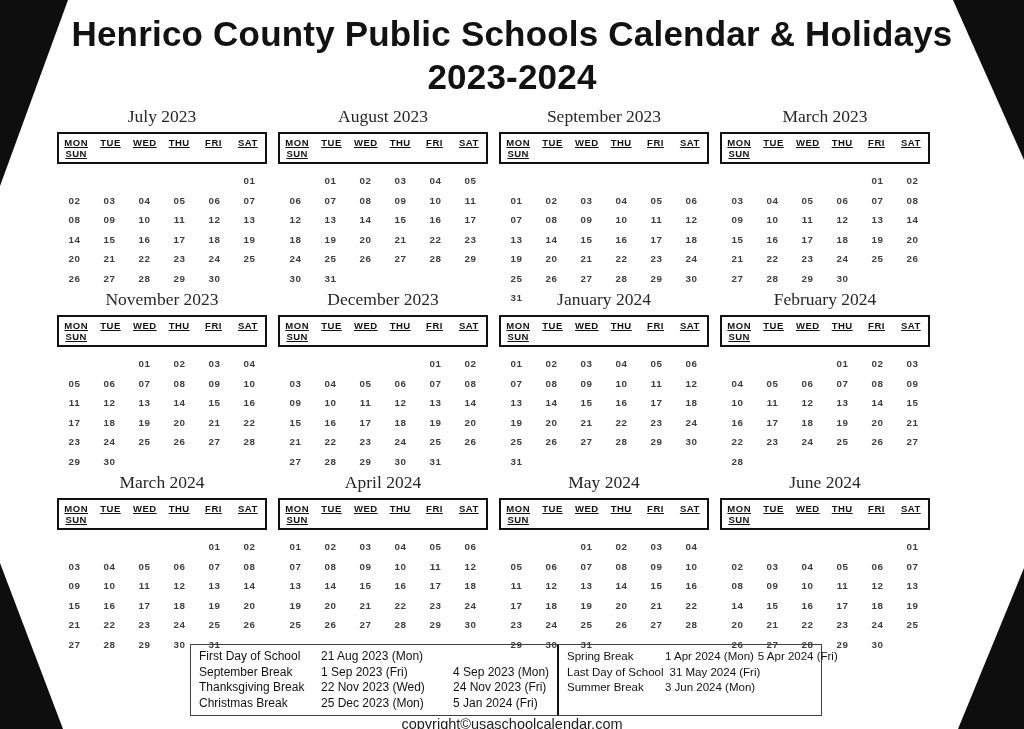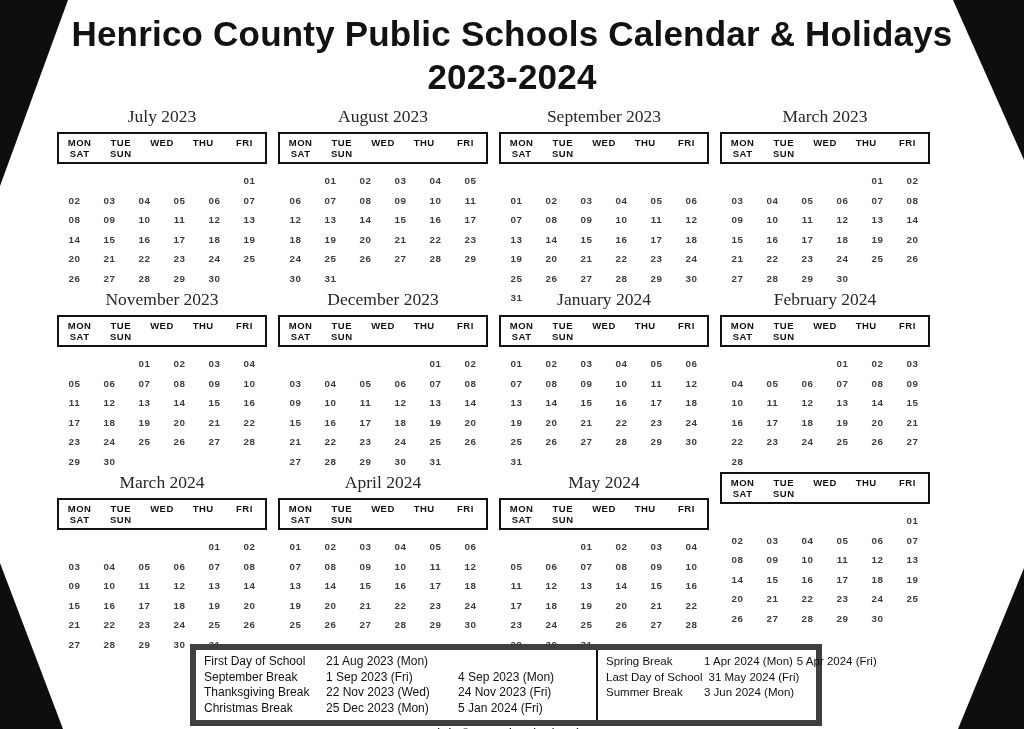--- a/index.html
+++ b/index.html
@@ -14,32 +14,32 @@
   .c-br{bottom:0;right:0;width:66px;height:161px;clip-path:polygon(100% 0,100% 100%,0 100%);}
 
   .title{margin-top:12px;text-align:center;font-size:35px;line-height:43px;
          font-weight:600;color:#121212;letter-spacing:.2px;}
 
   .months-grid{display:grid;grid-template-columns:repeat(4,210px);column-gap:23px;
                grid-auto-rows:172px;margin:8px 0 0 57px;gap:11px;}
   .month{width:210px;}
   .month-title{font-family:"Liberation Serif","DejaVu Serif",serif;font-size:17.5px;
                line-height:20px;color:#262626;text-align:center;margin-bottom:6px;}
-  .weekday-row{border:2px solid #121212;display:grid;grid-template-columns:repeat(5,1fr);
-               padding:3px 0;margin-bottom:7px;background:#fff;}
+  .weekday-row{border:2px solid #121212;display:grid;grid-template-columns:repeat(6,1fr);
+               padding:3px 0;margin-bottom:7px;background:#fff;text-decoration:underline;}
   .wd{text-align:center;font-size:9.5px;font-weight:700;letter-spacing:.5px;color:#111;}
   .days{display:grid;grid-template-columns:repeat(6,1fr);grid-auto-rows:19.5px;}
   .day{text-align:center;font-size:9.8px;font-weight:600;letter-spacing:.5px;
        color:#3d3d3d;line-height:19.5px;}
 
-  .holidays{display:flex;width:632px;margin:0 0 0 190px;border:6px solid #404040;
+  .holidays{display:flex;width:632px;margin:0 0 0 190px;border:1px solid #404040;
             box-sizing:border-box;background:#fff;}
   .hcell{padding:4px 8px;box-sizing:border-box;}
   .hcell.left{width:366px;}
-  .hcell.right{flex:1;border-left:2px solid #121212;margin-left:34px;}
+  .hcell.right{flex:1;border-left:2px solid #121212;}
   .hrow{display:flex;white-space:nowrap;font-size:12px;line-height:15.5px;color:#111;}
   .hcell.right .hrow{font-size:11.5px;}
   .left .hname{width:122px;flex:0 0 auto;}
   .left .hstart{width:132px;flex:0 0 auto;}
   .right .hname{min-width:92px;flex:0 0 auto;padding-right:6px;}
   .right .hstart{flex:0 0 auto;padding-right:4px;}
   .hend{flex:0 0 auto;}
 
   .copyright{margin-top:0;text-align:center;font-size:14.5px;color:#1c1c1c;}
 </style>
@@ -598,20 +598,21 @@
           <span class="day">27</span>
           <span class="day">28</span>
           <span class="day">29</span>
           <span class="day">30</span>
           <span class="day">31</span>
           <span class="day"></span>
           <span class="day"></span>
         </div>
       </div>
       <div class="month">
+        <div class="month-title">June 2024</div>
         <div class="weekday-row">
           <span class="wd">MON</span>
           <span class="wd">TUE</span>
           <span class="wd">WED</span>
           <span class="wd">THU</span>
           <span class="wd">FRI</span>
           <span class="wd">SAT</span>
           <span class="wd">SUN</span>
         </div>
         <div class="days">

